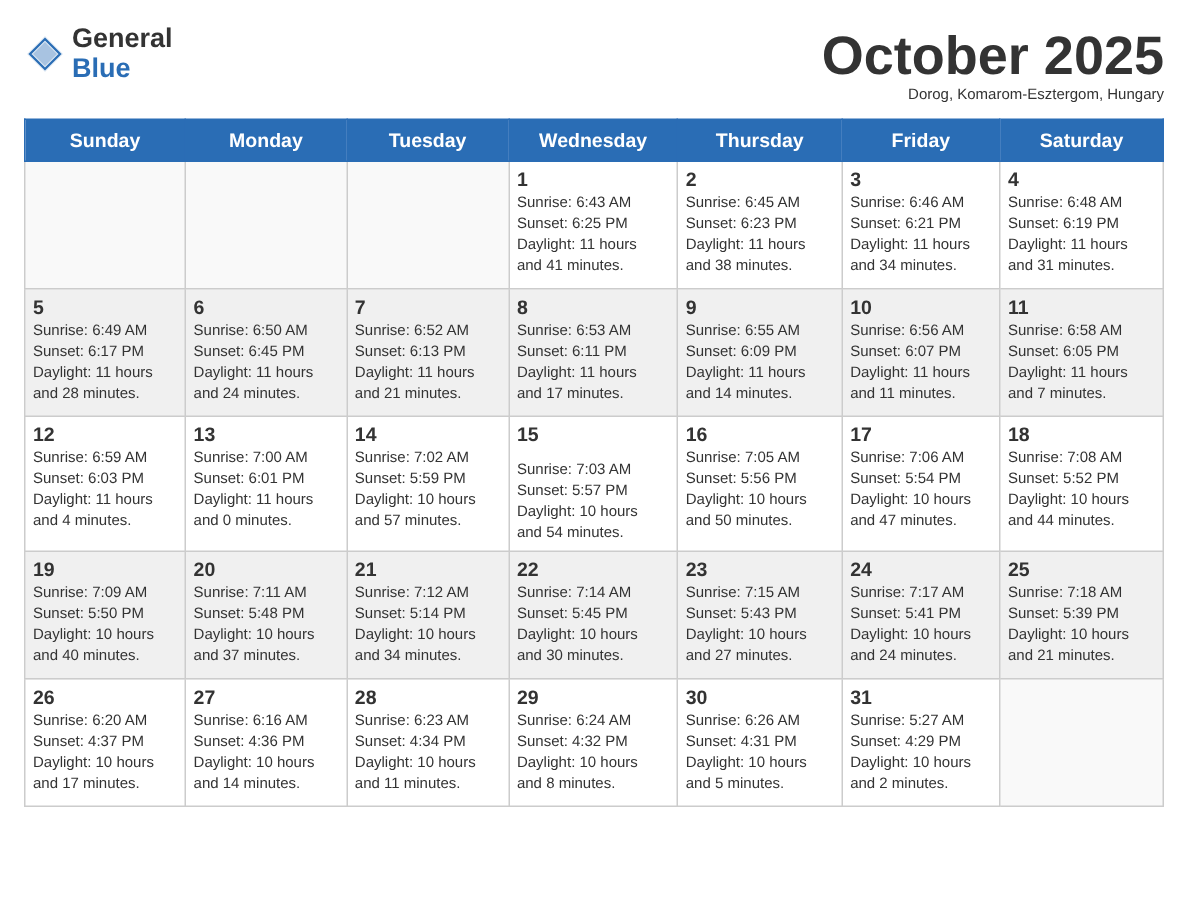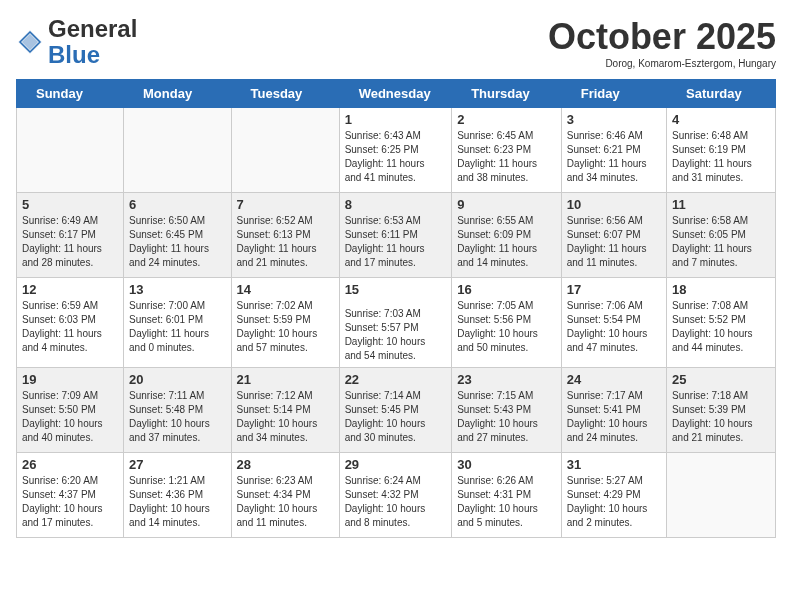--- a/index.html
+++ b/index.html
@@ -14,21 +14,21 @@
       display: flex;
       justify-content: space-between;
       align-items: flex-start;
       margin-bottom: 10px;
     }
     .logo {
       display: flex;
       align-items: center;
     }
     .logo-text {
-      font-size: 24px;
+      font-size: 18px;
       font-weight: bold;
       line-height: 1.1;
     }
     .logo-general { color: #333; }
     .logo-blue { color: #2a6db5; }
     .logo-icon {
       width: 28px;
       height: 28px;
       margin-right: 4px;
     }
@@ -47,21 +47,21 @@
     .calendar {
       width: 100%;
       border-collapse: collapse;
       border: 1px solid #ccc;
     }
     .calendar th {
       background-color: #2a6db5;
       color: #fff;
       font-size: 13px;
       padding: 6px 19px;
-      text-align: left;
+      text-align: center;
       border: 1px solid #2a6db5;
       font-weight: bold;
     }
     .calendar td {
       border: 1px solid #ccc;
       vertical-align: top;
       padding: 4px 5px;
       font-size: 10.5px;
       color: #333;
       width: 113px;
@@ -310,21 +310,21 @@
       <tr>
         <td>
           <span class="day-number">26</span>
           <div class="day-info" style="white-space: pre-line;">Sunrise: 6:20 AM
 Sunset: 4:37 PM
 Daylight: 10 hours
 and 17 minutes.</div>
         </td>
         <td>
           <span class="day-number">27</span>
-          <div class="day-info" style="white-space: pre-line;">Sunrise: 1:21 AM
+          <div class="day-info" style="white-space: pre-line;">Sunrise: 6:16 AM
 Sunset: 4:36 PM
 Daylight: 10 hours
 and 14 minutes.</div>
         </td>
         <td>
           <span class="day-number">28</span>
           <div class="day-info" style="white-space: pre-line;">Sunrise: 6:23 AM
 Sunset: 4:34 PM
 Daylight: 10 hours
 and 11 minutes.</div>

